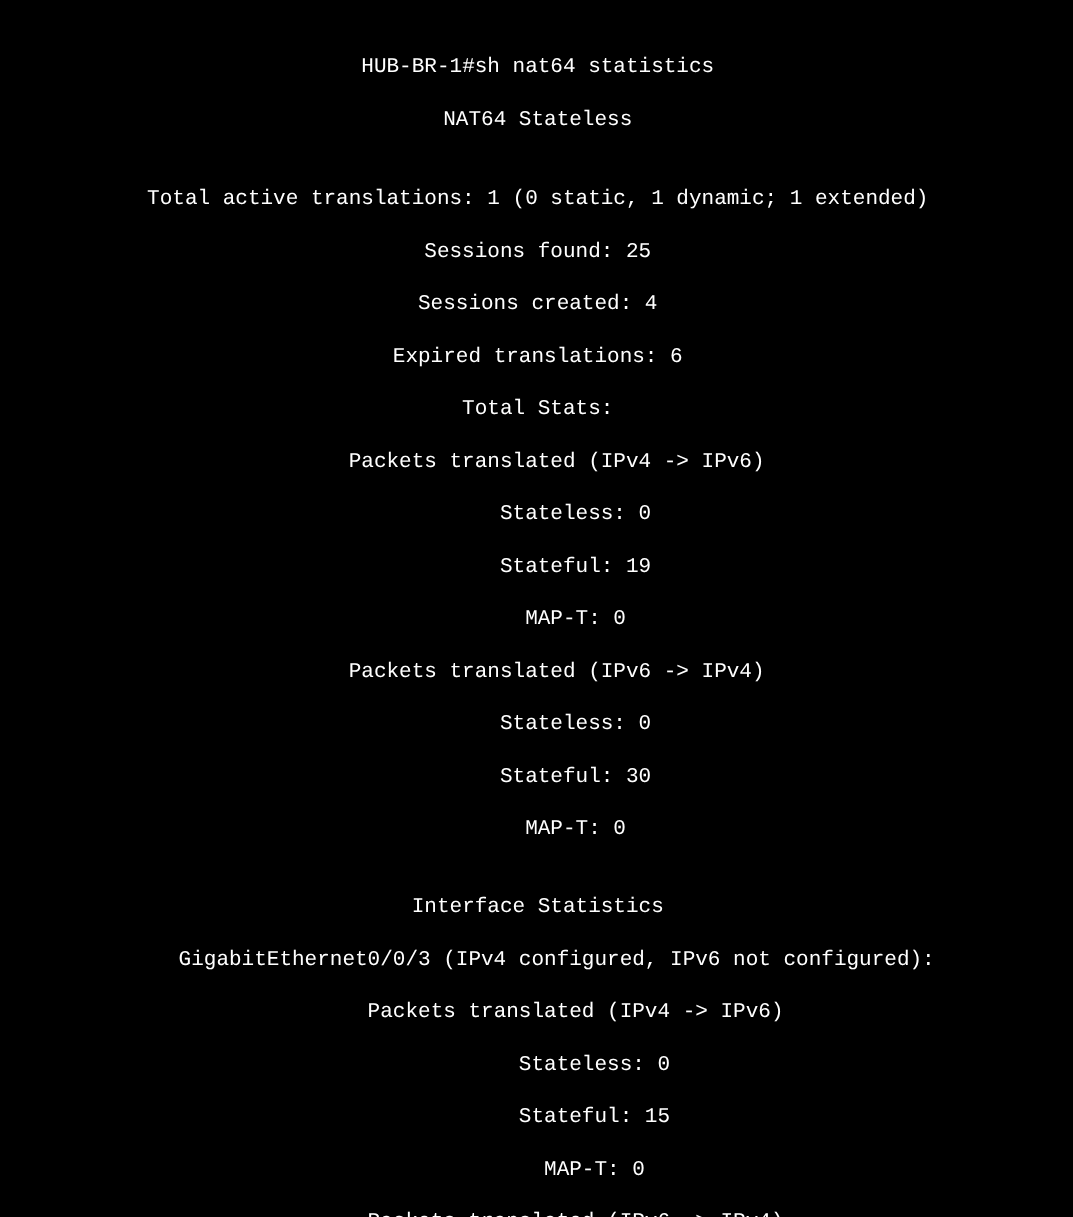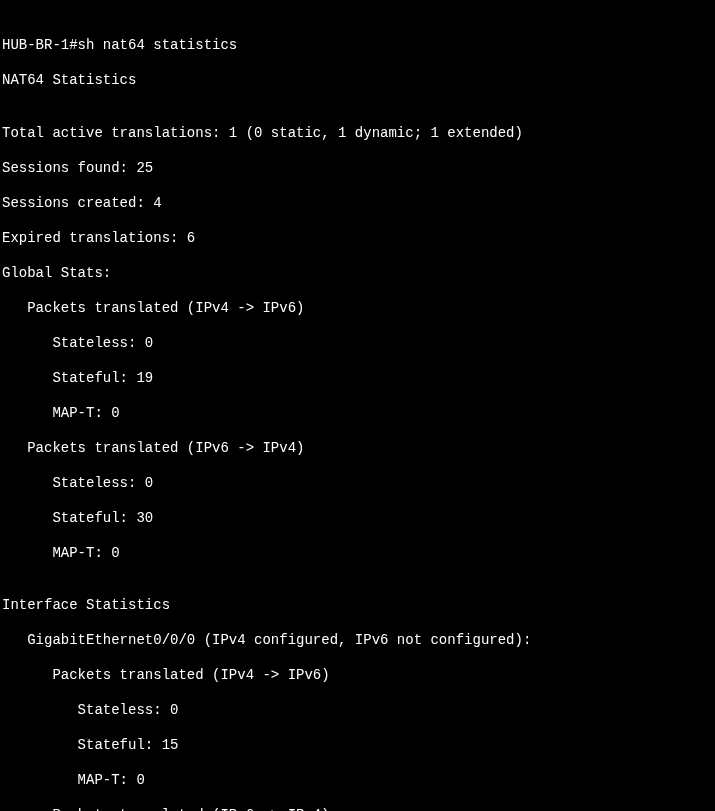--- a/index.html
+++ b/index.html
@@ -8,44 +8,44 @@
     font-family: "Consolas", "Courier New", monospace;
     font-size: 14px;
     line-height: 1.25;
     margin: 0;
     padding: 2px 0 2px 2px;
     white-space: pre;
     width: 715px;
     box-sizing: border-box;
     overflow: hidden;
   }
-  .line { display: block; }
+  .line { display: block; text-align: center; }
 </style>
 </head>
 <body>
 
 <span class="line">HUB-BR-1#sh nat64 statistics</span>
-<span class="line">NAT64 Statistics</span>
+<span class="line">NAT64 Stateless</span>
 <span class="line"></span>
 <span class="line">Total active translations: 1 (0 static, 1 dynamic; 1 extended)</span>
 <span class="line">Sessions found: 25</span>
 <span class="line">Sessions created: 4</span>
 <span class="line">Expired translations: 6</span>
-<span class="line">Global Stats:</span>
+<span class="line">Total Stats:</span>
 <span class="line">   Packets translated (IPv4 -&gt; IPv6)</span>
 <span class="line">      Stateless: 0</span>
 <span class="line">      Stateful: 19</span>
 <span class="line">      MAP-T: 0</span>
 <span class="line">   Packets translated (IPv6 -&gt; IPv4)</span>
 <span class="line">      Stateless: 0</span>
 <span class="line">      Stateful: 30</span>
 <span class="line">      MAP-T: 0</span>
 <span class="line"></span>
 <span class="line">Interface Statistics</span>
-<span class="line">   GigabitEthernet0/0/0 (IPv4 configured, IPv6 not configured):</span>
+<span class="line">   GigabitEthernet0/0/3 (IPv4 configured, IPv6 not configured):</span>
 <span class="line">      Packets translated (IPv4 -&gt; IPv6)</span>
 <span class="line">         Stateless: 0</span>
 <span class="line">         Stateful: 15</span>
 <span class="line">         MAP-T: 0</span>
 <span class="line">      Packets translated (IPv6 -&gt; IPv4)</span>
 
 
 
 
 

